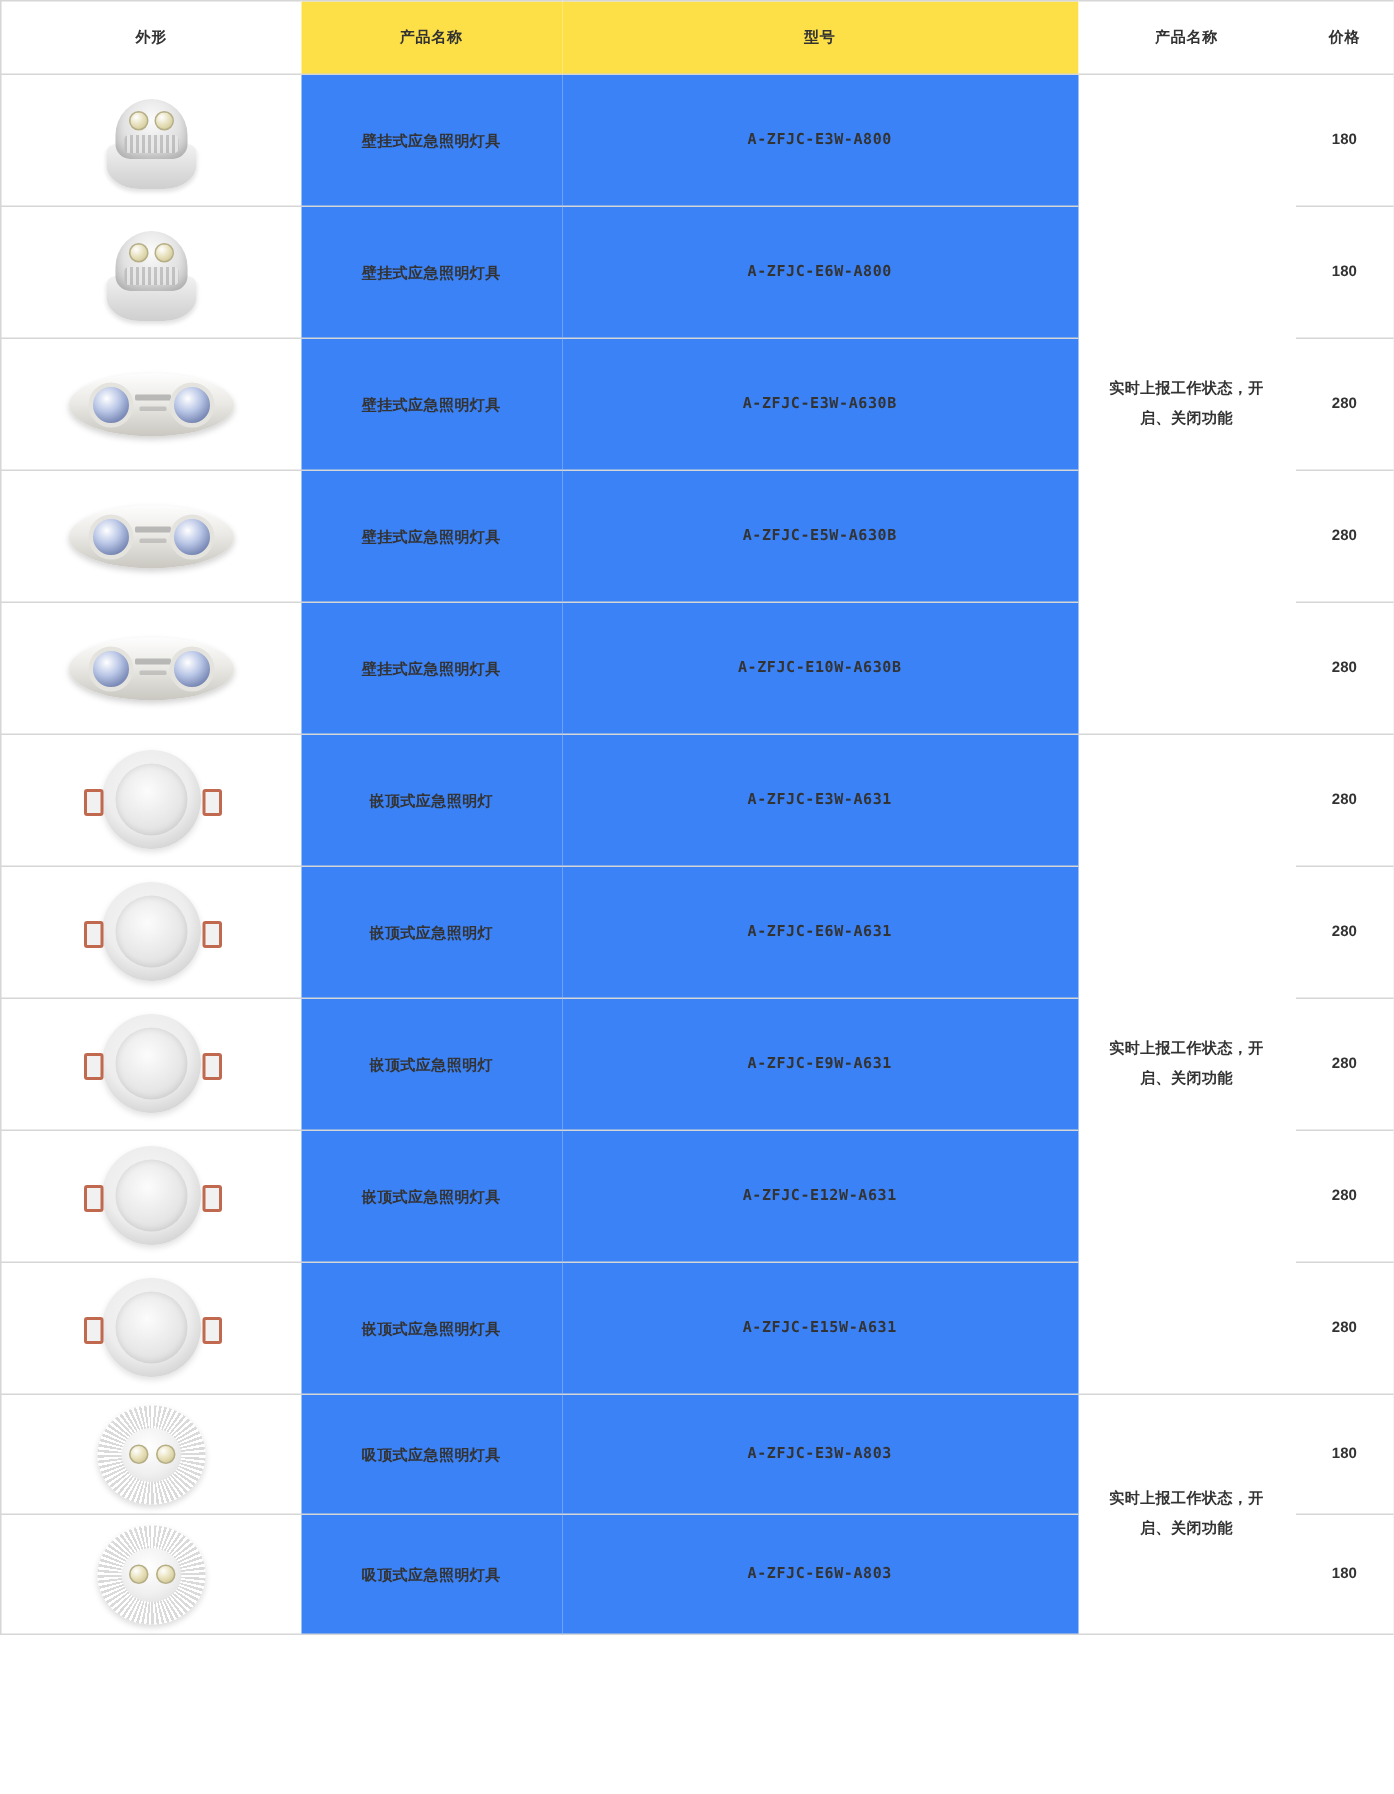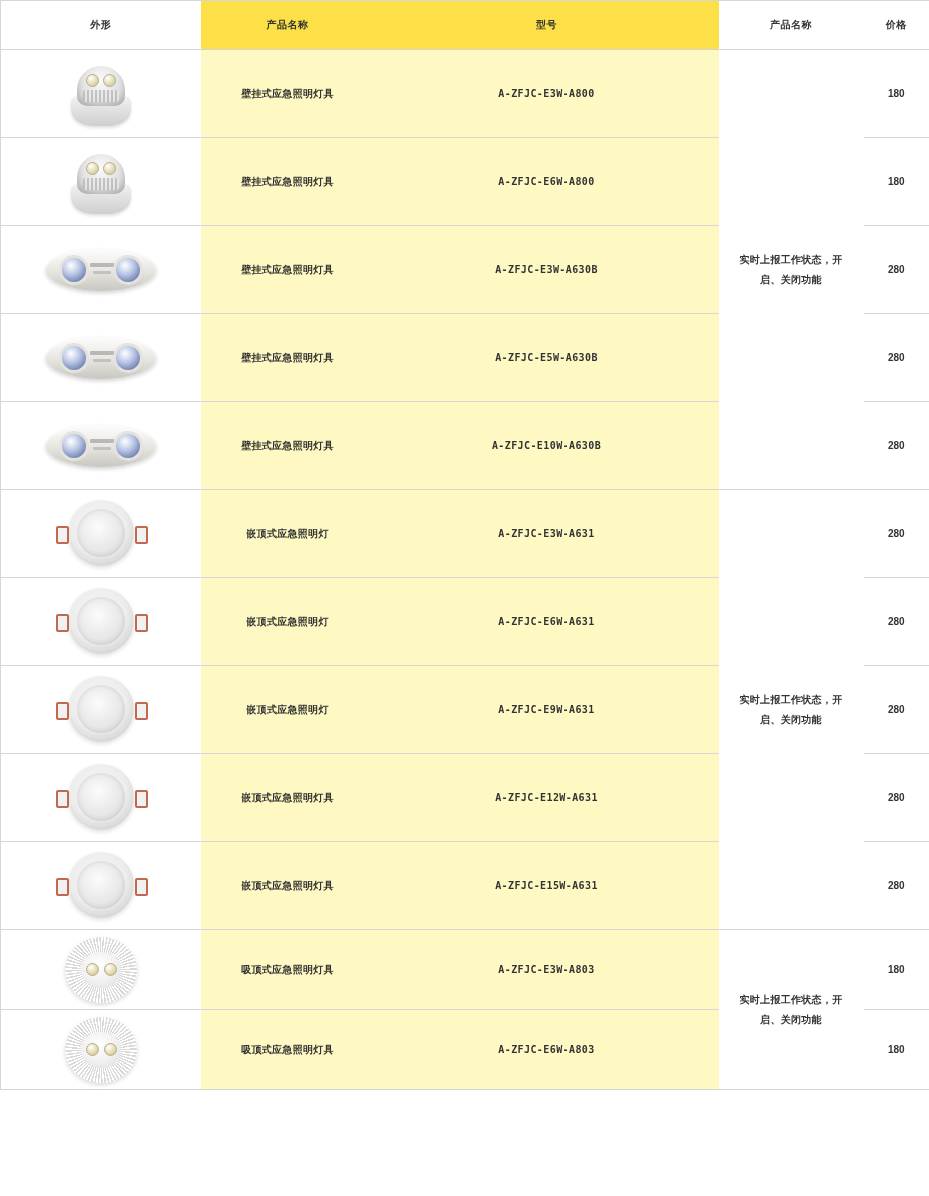--- a/index.html
+++ b/index.html
@@ -54,21 +54,21 @@
     background: #ffffff;
     font-size: 14px;
     letter-spacing: 0.5px;
   }
   thead th.col-name,
   thead th.col-model {
     background: #fde047;
   }
   td.cell-name,
   td.cell-model {
-    background: #fef9c3;
+    background: #3b82f6;
   }
   td.cell-name {
     font-size: 13.5px;
     letter-spacing: 0.3px;
   }
   td.cell-model {
     font-family: "DejaVu Sans Mono", "Liberation Mono", monospace;
     font-size: 12.5px;
     letter-spacing: 0.4px;
     color: #2b2b2b;

